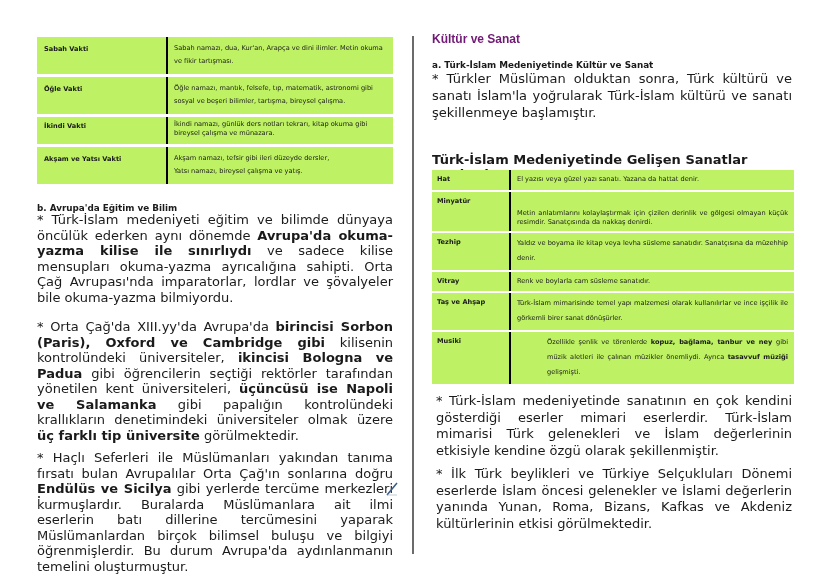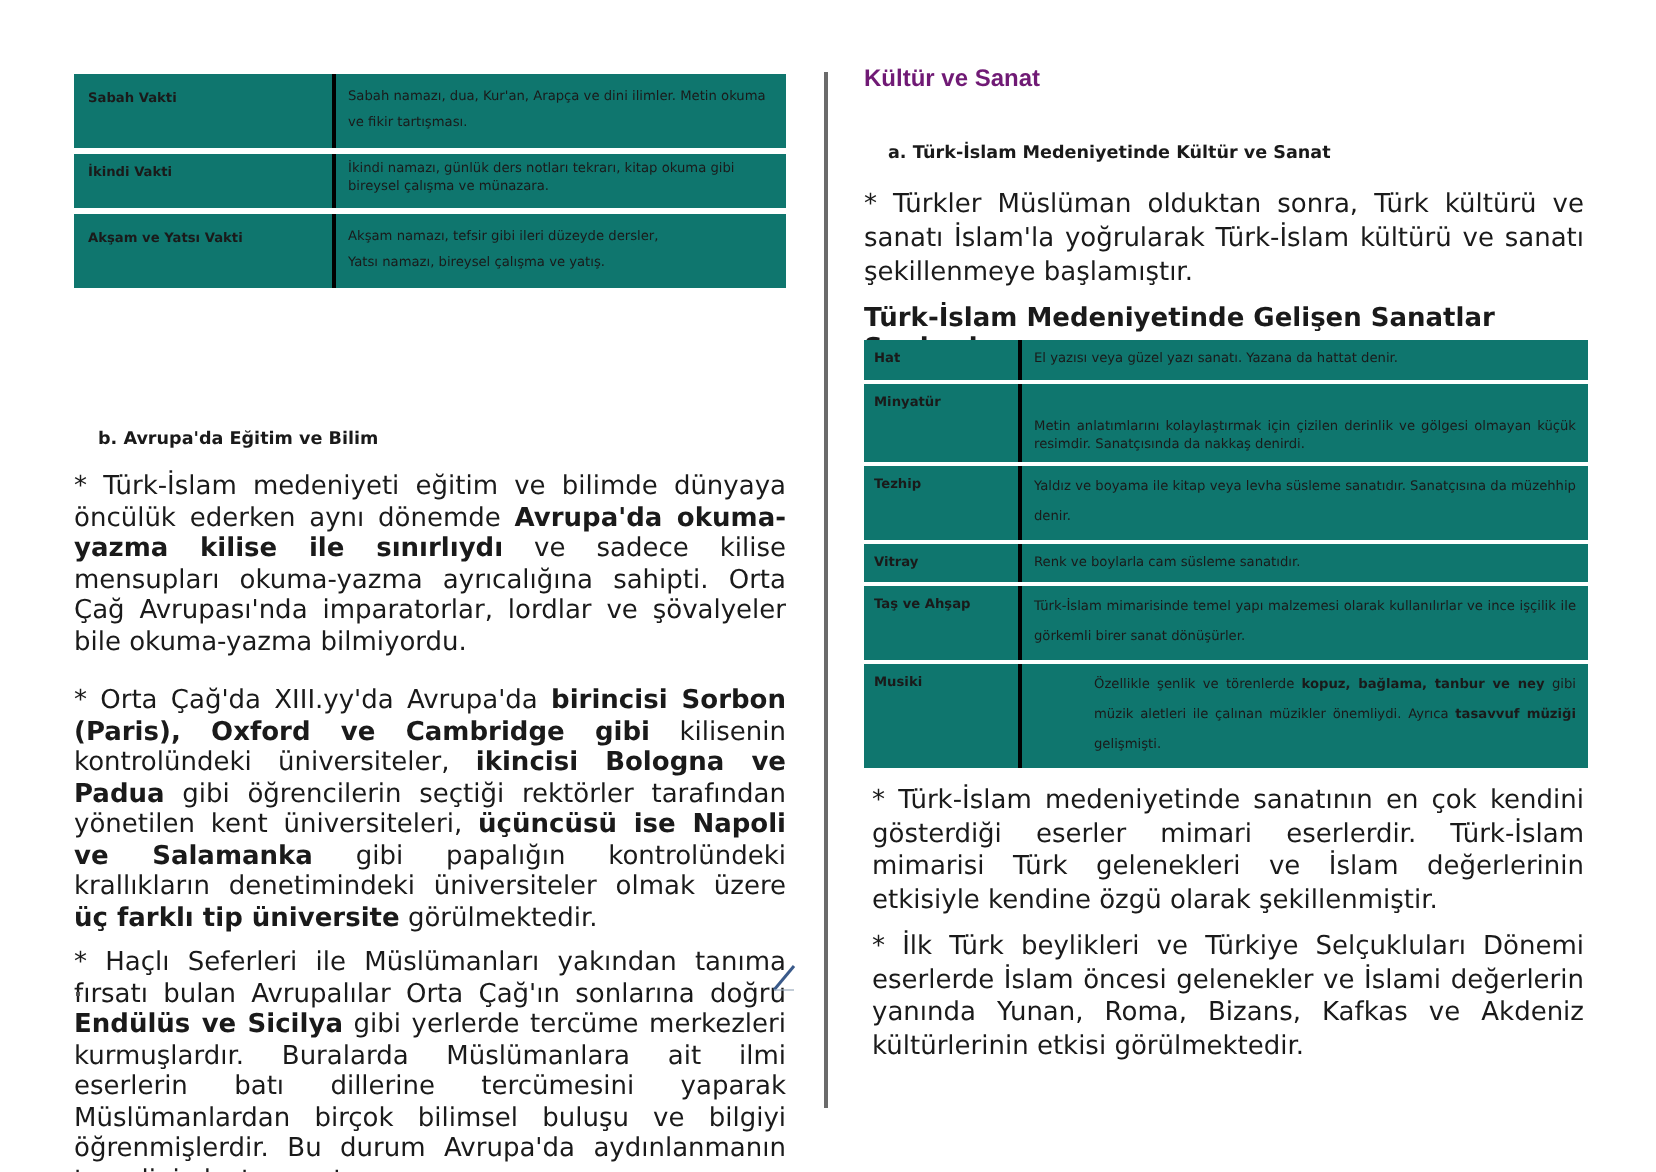--- a/index.html
+++ b/index.html
@@ -10,32 +10,32 @@
   .page { position: absolute; top: 0; }
   .left { left: 37px; width: 356px; }
   .right { left: 432px; width: 362px; }
   .divider {
     position: absolute; left: 412px; top: 36px; width: 2px; height: 518px; background: #6b6b6b;
   }
   table.grid {
     border-collapse: separate; border-spacing: 0 3px; width: 100%;
   }
   table.grid td {
-    background: #0f766e; vertical-align: top; font-size: 6.6px; line-height: 13px;
+    background: #bef264; vertical-align: top; font-size: 6.6px; line-height: 13px;
   }
   table.grid td.k { font-weight: bold; }
   table.grid td + td { border-left: 2px solid #000000; }
   .left table.grid td.k { width: 115px; padding: 6px 7px; }
   .left table.grid td.v { padding: 5px 7px 6px 6px; }
   .right table.grid { border-spacing: 0 2px; }
   .right table.grid td { line-height: 12.5px; }
   .right table.grid td.k { width: 67px; padding: 3px 5px; }
   .right table.grid td.v { padding: 3px 6px 4px 6px; text-align: justify; }
   .left-table { position: absolute; top: 34px; left: 0; width: 356px; }
-  .h-sub { font-weight: bold; font-size: 8.8px; margin: 12px; }
+  .h-sub { font-weight: bold; font-size: 8.8px; margin: 0; }
   .para { font-size: 13px; line-height: 15.5px; margin: 0; text-align: justify; }
   .para b { font-weight: bold; }
   .sect-b { position: absolute; top: 203px; left: 0; width: 356px; }
   .gap { height: 7px; }
   .title { position: absolute; top: 32px; left: 0; font-family: "Liberation Sans", sans-serif; font-weight: bold; font-size: 12px; color: #701a75; margin: 0; }
   .sect-a { position: absolute; top: 60px; left: 0; width: 360px; }
   .tbl-title { position: absolute; top: 152px; left: 0; font-weight: bold; font-size: 13px; margin: 0; }
   .right-table { position: absolute; top: 168px; left: 0; width: 362px; }
   .after { position: absolute; top: 393px; left: 4px; width: 356px; }
   .corner-mark { position: absolute; left: 386px; top: 482px; width: 12px; height: 14px; }
@@ -44,20 +44,24 @@
 </head>
 <body>
 
 <div class="page left">
   <div class="left-table">
     <table class="grid">
       <tbody>
           <tr>
         <td class="k">Sabah Vakti</td>
         <td class="v">Sabah namazı, dua, Kur'an, Arapça ve dini ilimler. Metin okuma ve fikir tartışması.</td>
+      </tr>
+      <tr>
+        <td class="k">Öğle Vakti</td>
+        <td class="v">Öğle namazı, mantık, felsefe, tıp, matematik, astronomi gibi sosyal ve beşeri bilimler, tartışma, bireysel çalışma.</td>
       </tr>
       <tr>
         <td class="k" style="padding-top:3px;">İkindi Vakti</td>
         <td class="v" style="line-height:9px;padding-top:3px;">İkindi namazı, günlük ders notları tekrarı, kitap okuma gibi bireysel çalışma ve münazara.</td>
       </tr>
       <tr>
         <td class="k">Akşam ve Yatsı Vakti</td>
         <td class="v">
           <div>Akşam namazı, tefsir gibi ileri düzeyde dersler,</div>
           <div>Yatsı namazı, bireysel çalışma ve yatış.</div>

